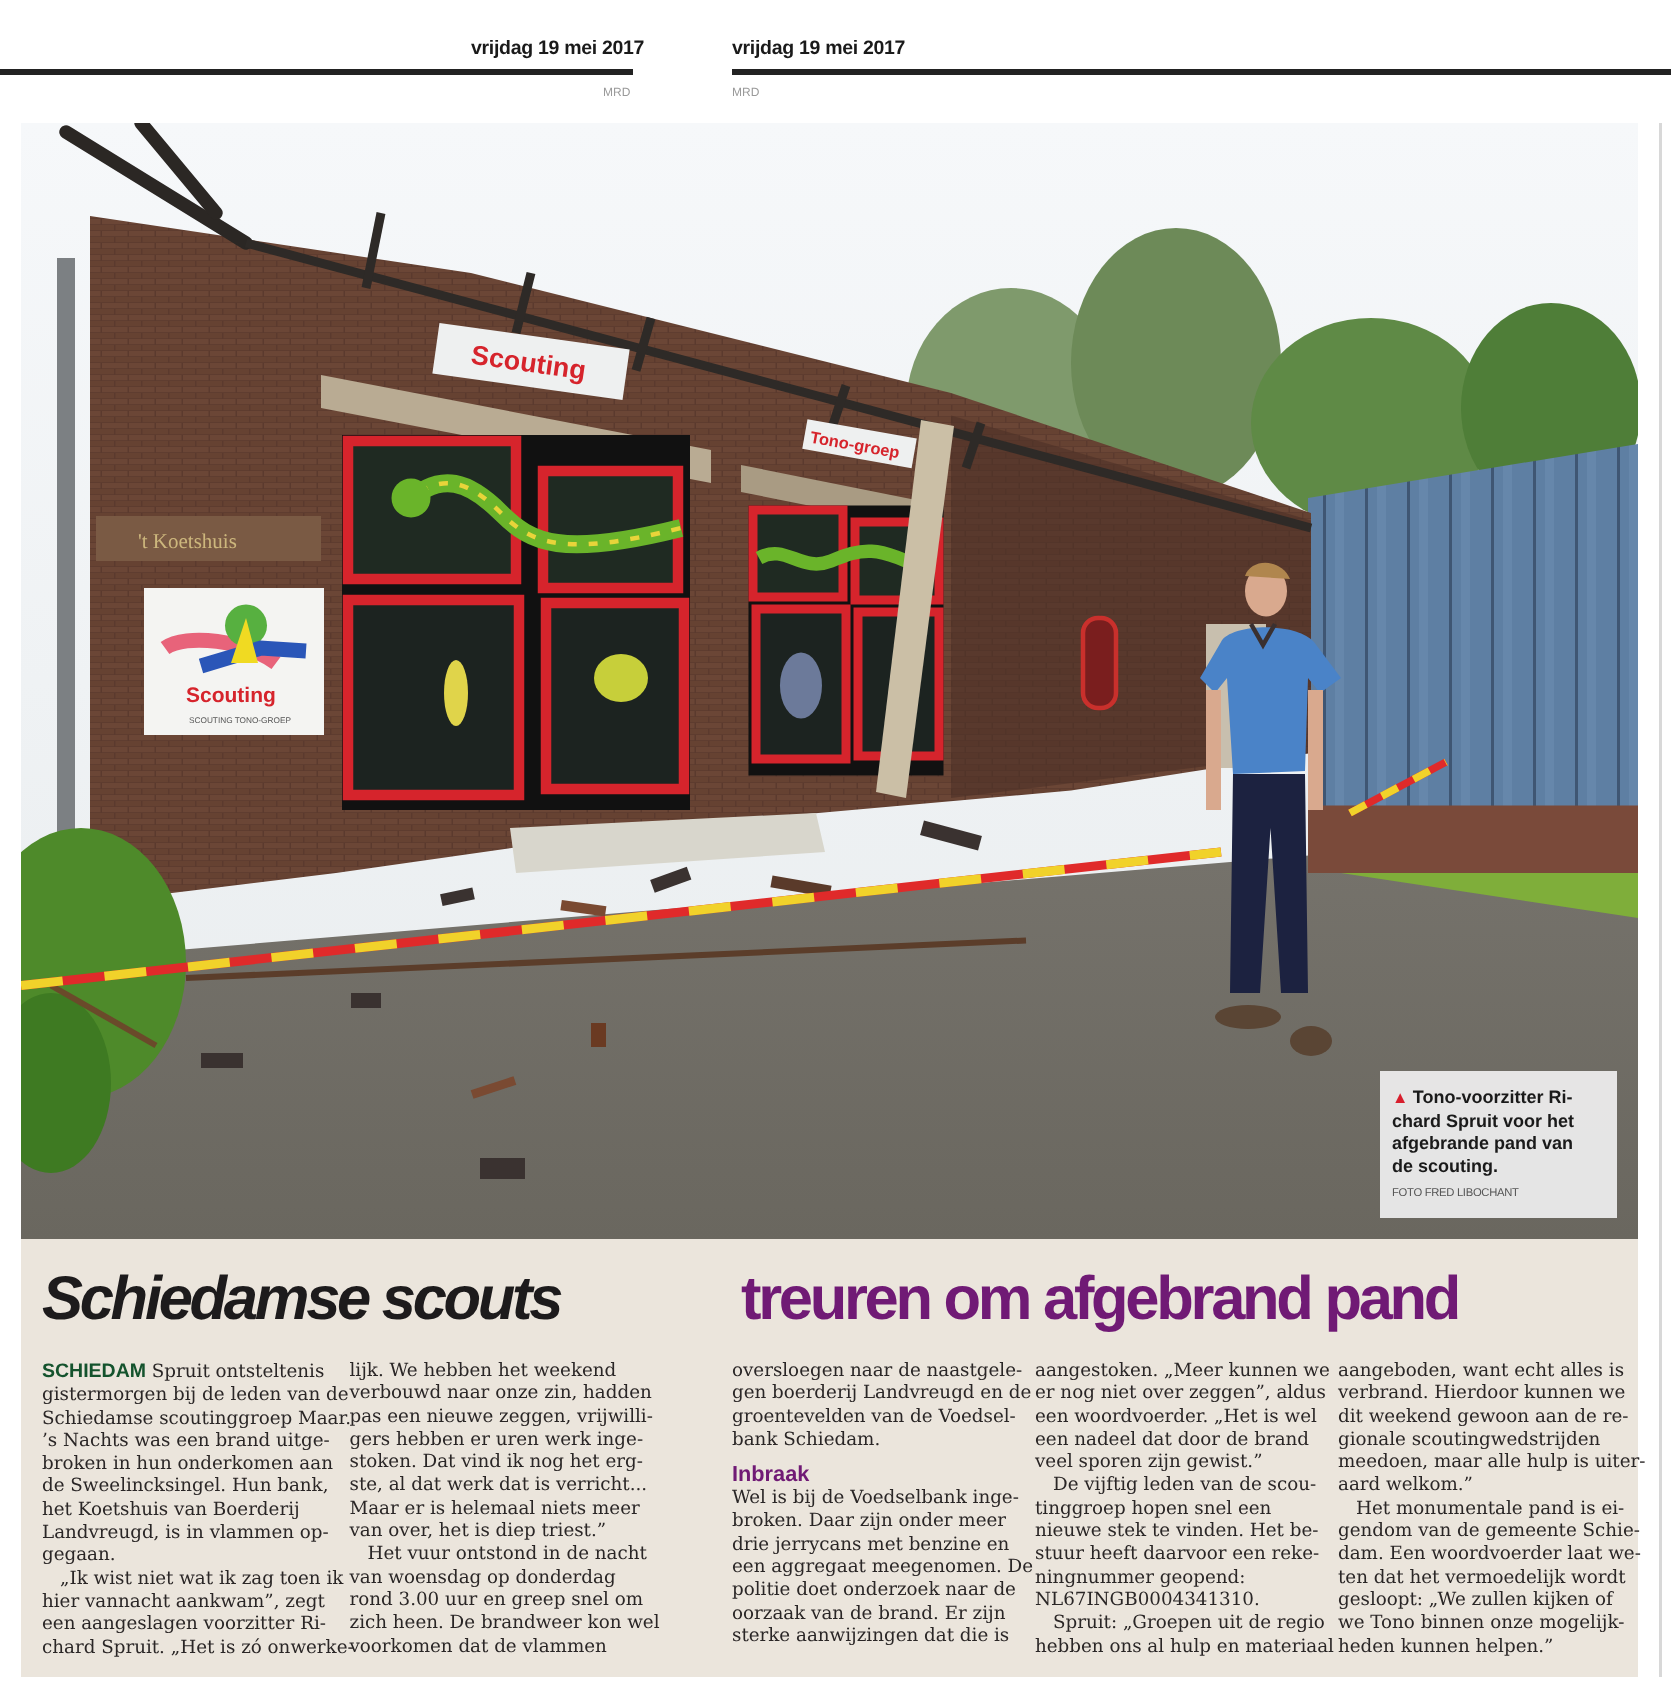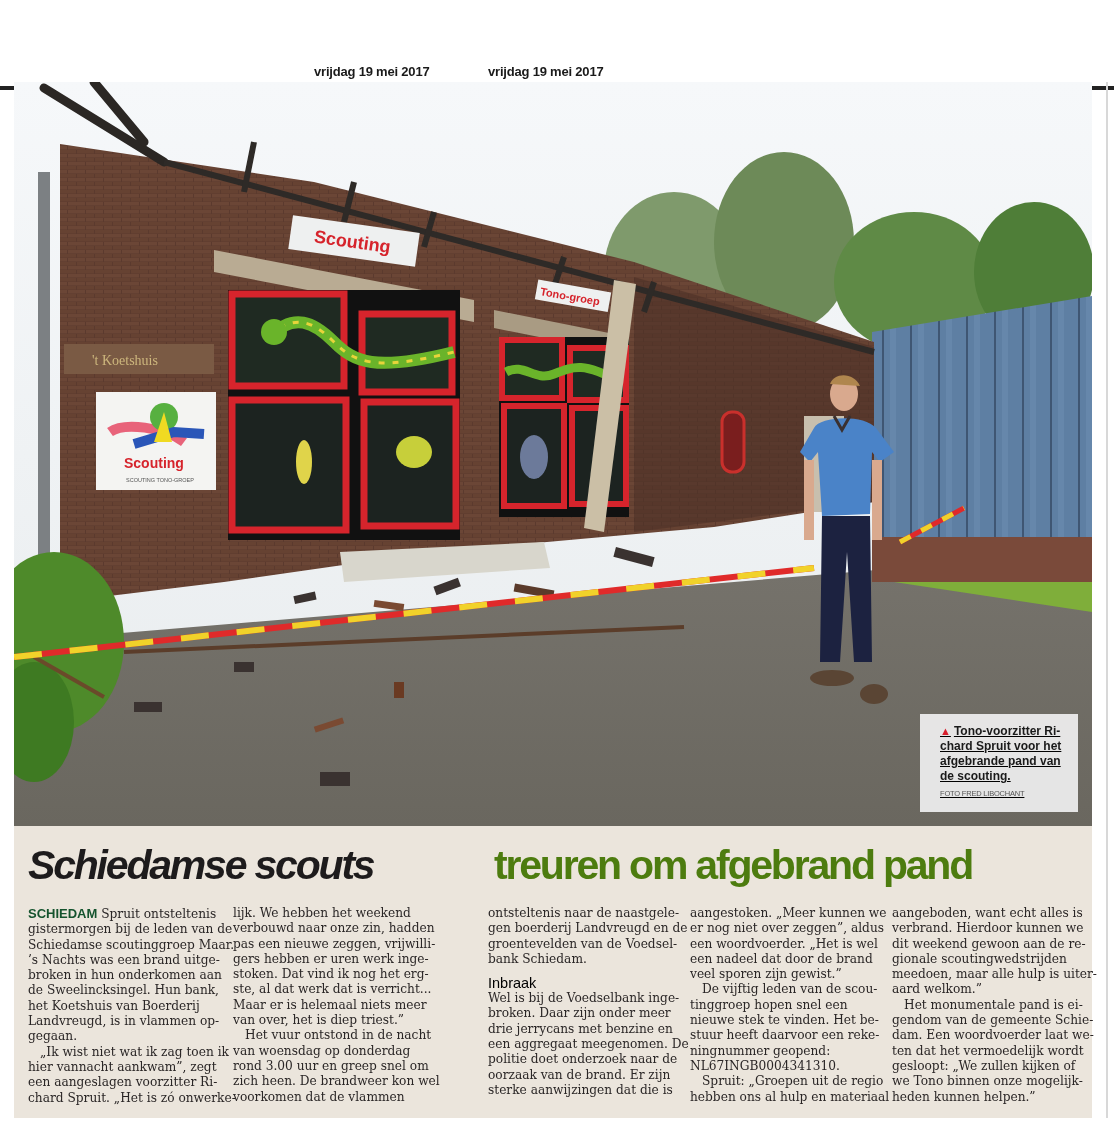--- a/index.html
+++ b/index.html
@@ -1,50 +1,50 @@
 <!DOCTYPE html>
 <html><head>
   <meta charset="utf-8">
   <style>
     html, body { margin: 0; padding: 0; background: #ffffff; }
     body { width: 1114px; height: 1134px; position: relative; overflow: hidden; font-family: "Liberation Sans", sans-serif; }
 
     
-    .page-header { position: absolute; top: 0; left: 0; width: 1028px; height: 80px; margin-top: 40px; }
+    .page-header { position: absolute; top: 0; left: 0; width: 1028px; height: 80px; }
     .date-left { position: absolute; top: 24px; left: 314px; font-size: 13px; font-weight: bold; color: #1a1a1a; font-family: "Liberation Sans", sans-serif; letter-spacing: -0.2px; }
     .date-right { position: absolute; top: 24px; left: 488px; font-size: 13px; font-weight: bold; color: #1a1a1a; font-family: "Liberation Sans", sans-serif; letter-spacing: -0.2px; }
     .rule-left { position: absolute; top: 46px; left: 0; width: 422px; height: 4px; background: #222; }
     .rule-right { position: absolute; top: 46px; left: 488px; width: 626px; height: 4px; background: #222; }
     .section-left { position: absolute; top: 57px; left: 402px; font-size: 8px; color: #9a9a9a; }
     .section-right { position: absolute; top: 57px; left: 488px; font-size: 8px; color: #9a9a9a; }
     .side-rule { position: absolute; top: 82px; left: 1106px; width: 2px; height: 1036px; background: #d8d8d8; }
 
     
     .photo { position: absolute; top: 82px; left: 14px; width: 1078px; height: 744px; overflow: hidden; background: #f2f4f6; }
     .photo svg { display: block; }
 
-    .caption-box { position: absolute; left: 920px; top: 714px; width: 158px; height: 98px; background: rgba(236,236,236,0.95); padding: 10px 8px 0 20px; box-sizing: border-box; text-decoration: underline; }
+    .caption-box { position: absolute; left: 920px; top: 714px; width: 158px; height: 98px; background: rgba(236,236,236,0.95); padding: 10px 8px 0 8px; box-sizing: border-box; }
     .caption-text { font-size: 12px; font-weight: bold; color: #1a1a1a; line-height: 15px; }
     .caption-tri { color: #d81e2c; font-size: 11px; margin-right: 3px; }
     .caption-credit { font-size: 7.5px; color: #555; margin-top: 5px; letter-spacing: -0.2px; }
 
     
     .article { position: absolute; top: 826px; left: 14px; width: 1078px; height: 292px; background: #ebe5dc; }
     .headline-left { position: absolute; top: 16px; left: 14px; font-family: "Liberation Sans", sans-serif; font-weight: bold; font-size: 41px; color: #1d1b1c; letter-spacing: -2.2px; white-space: nowrap; font-style: italic; }
-    .headline-right { position: absolute; top: 16px; left: 480px; font-family: "Liberation Sans", sans-serif; font-weight: bold; font-size: 41px; color: #4d7c0f; letter-spacing: -2.2px; white-space: nowrap; }
+    .headline-right { position: absolute; top: 16px; left: 480px; font-family: "Liberation Sans", sans-serif; font-weight: bold; font-size: 41px; color: #701a75; letter-spacing: -2.2px; white-space: nowrap; }
 
     .col { position: absolute; top: 80px; width: 196px; font-family: "DejaVu Serif", "Liberation Serif", serif; font-size: 12.2px; line-height: 15.3px; color: #2a2626; }
     .col p { margin: 0; }
     .col1 { left: 14px; }
     .col2 { left: 219px; }
     .col3 { left: 474px; }
     .col4 { left: 676px; }
     .col5 { left: 878px; }
     .dateline { font-family: "Liberation Sans", sans-serif; font-weight: bold; color: #14532d; font-size: 13px; }
-    .subhead { font-family: "Liberation Sans", sans-serif; font-weight: normal; font-size: 14.5px; color: #000000; margin-top: 8px !important; line-height: 16px; }
+    .subhead { font-family: "Liberation Sans", sans-serif; font-weight: bold; font-size: 14.5px; color: #701a75; margin-top: 8px !important; line-height: 16px; }
     .line { display: block; white-space: nowrap; }
   </style>
 </head>
 <body>
 
 <div class="page-header">
   <div class="date-left">vrijdag 19 mei 2017</div>
   <div class="rule-left"></div>
   <div class="section-left">MRD</div>
 
@@ -245,21 +245,21 @@
     <span class="line">Maar er is helemaal niets meer</span>
     <span class="line">van over, het is diep triest.”</span>
     <span class="line" style="padding-left:12px">Het vuur ontstond in de nacht</span>
     <span class="line">van woensdag op donderdag</span>
     <span class="line">rond 3.00 uur en greep snel om</span>
     <span class="line">zich heen. De brandweer kon wel</span>
     <span class="line">voorkomen dat de vlammen</span>
   </div>
 
   <div class="col col3">
-    <span class="line">ontsteltenis naar de naastgele-</span>
+    <span class="line">oversloegen naar de naastgele-</span>
     <span class="line">gen boerderij Landvreugd en de</span>
     <span class="line">groentevelden van de Voedsel-</span>
     <span class="line">bank Schiedam.</span>
     <p class="subhead">Inbraak</p>
     <span class="line">Wel is bij de Voedselbank inge-</span>
     <span class="line">broken. Daar zijn onder meer</span>
     <span class="line">drie jerrycans met benzine en</span>
     <span class="line">een aggregaat meegenomen. De</span>
     <span class="line">politie doet onderzoek naar de</span>
     <span class="line">oorzaak van de brand. Er zijn</span>

